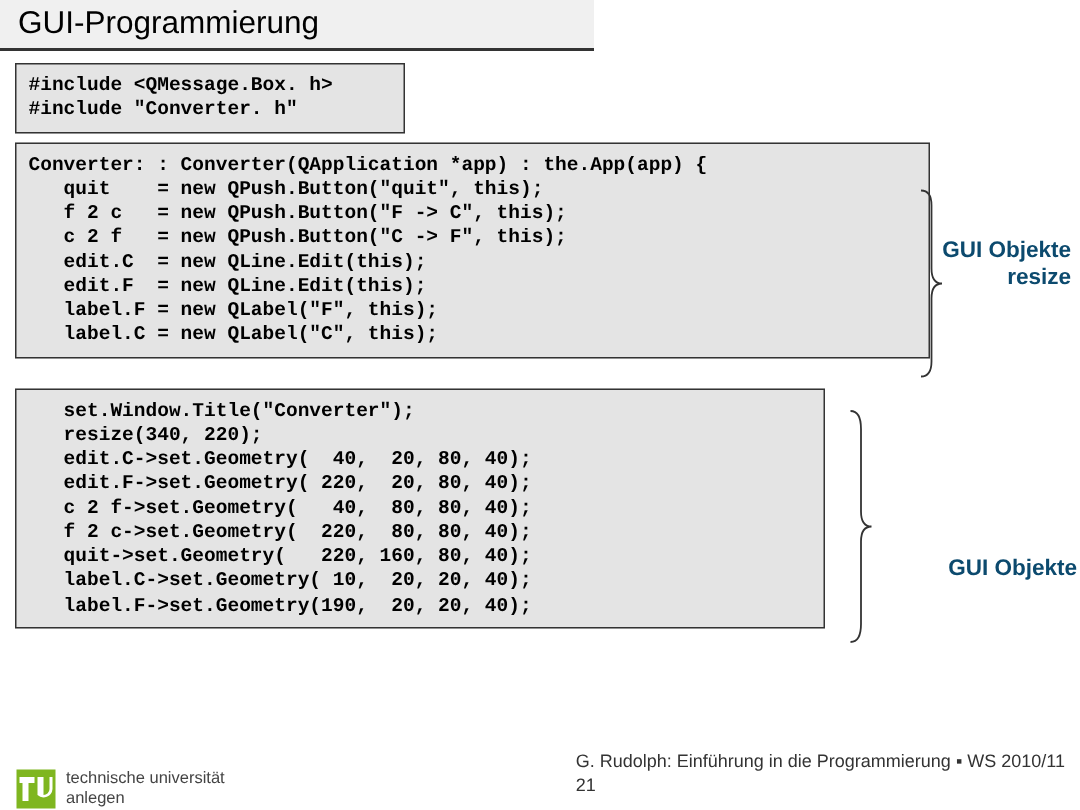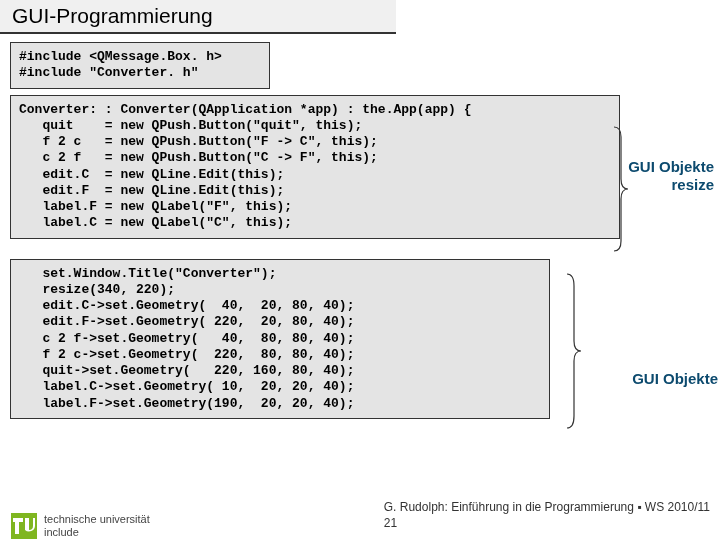--- a/index.html
+++ b/index.html
@@ -155,20 +155,20 @@
 <div class="footer">
   <div class="logo">
     <svg width="28" height="28" viewBox="0 0 28 28">
       <rect x="1" y="1" width="26" height="26" fill="#7fb620"></rect>
       <rect x="5" y="6" width="4" height="16" fill="#fff"></rect>
       <rect x="3" y="6" width="10" height="4" fill="#fff"></rect>
       <path d="M15 6 h4 v12 a4 4 0 0 0 4 -4 v-8 h2 v8 a6 6 0 0 1 -10 4 z" fill="#fff"></path>
     </svg>
     <div class="logo-text">
       <span>technische universität</span><br>
-      <span>include</span>
+      <span>anlegen</span>
     </div>
   </div>
   <div class="footer-right">
     <span>G. Rudolph: Einführung in die Programmierung ▪ WS 2010/11</span><br>
     <span>21</span>
   </div>
 </div>
 
 </body></html>

